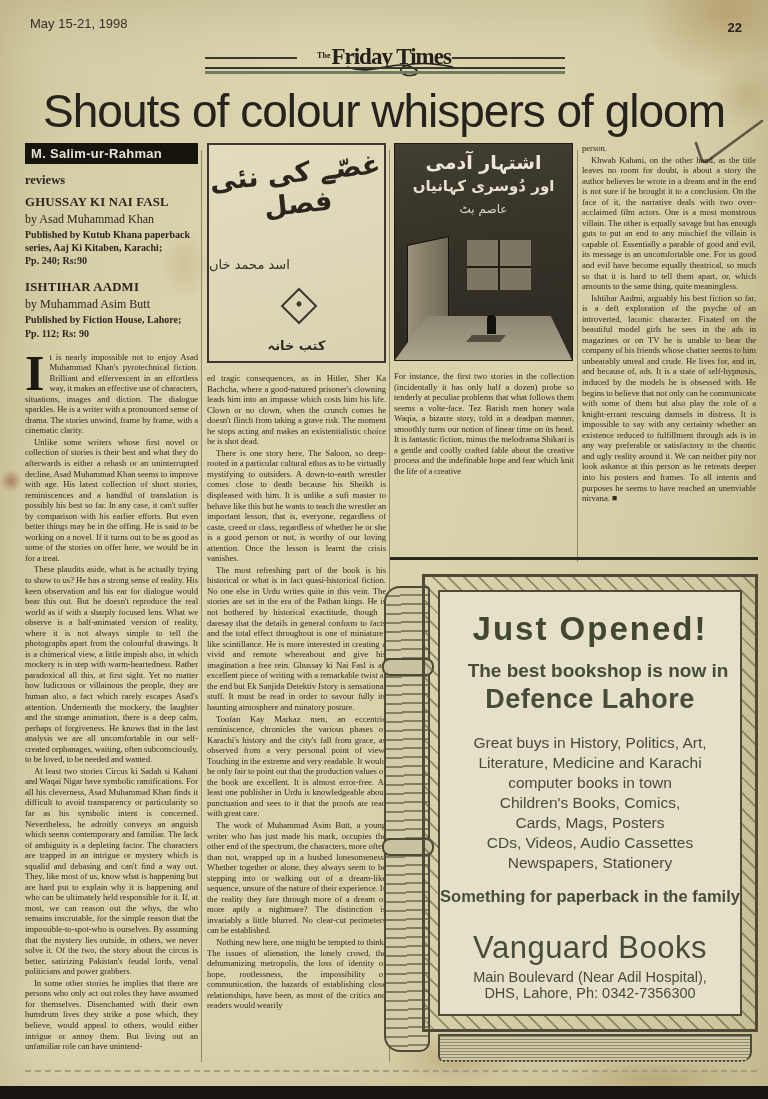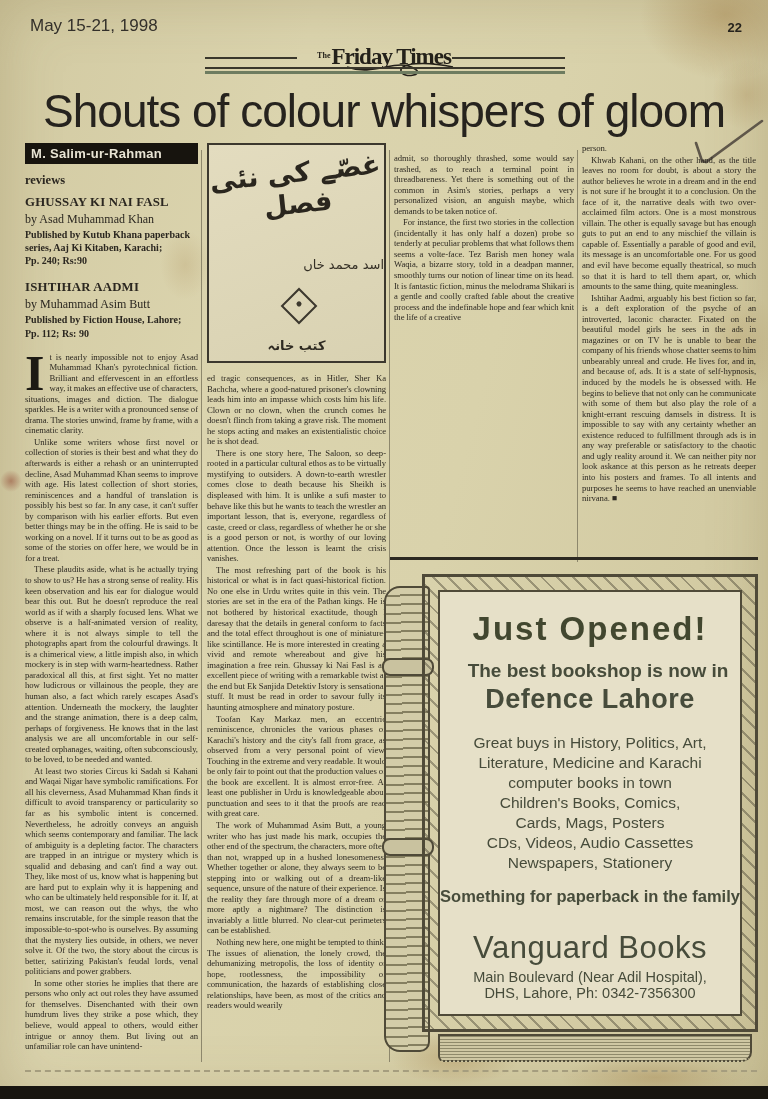--- a/index.html
+++ b/index.html
@@ -4,21 +4,21 @@
 <style>
   html,body{margin:0;padding:0;background:#6b675d;}
   .paper{
     position:relative; width:768px; height:1099px; overflow:hidden;
     background:linear-gradient(105deg,#d2caa2 0%,#dbd4ae 30%,#d9d2ab 55%,#d3cba3 80%,#cdc59c 100%);
     font-family:"Liberation Serif", serif; color:#2b2720;
     box-shadow:inset 0 0 60px rgba(120,100,50,.25);
   }
   .stain{position:absolute;border-radius:50%;pointer-events:none;}
   
-  .date{position:absolute;left:30px;top:16px;font-family:"Liberation Sans",sans-serif;font-size:17px;color:#33302a;}
+  .date{position:absolute;left:30px;top:16px;font-family:"Liberation Sans",sans-serif;font-size:13px;color:#33302a;}
   .section{position:absolute;left:0;right:0;top:18px;text-align:center;font-family:"Liberation Sans",sans-serif;font-weight:bold;font-size:17px;letter-spacing:3px;color:#1d1a15;}
   .pagenum{position:absolute;right:26px;top:20px;font-family:"Liberation Sans",sans-serif;font-weight:bold;font-size:13px;color:#26231d;}
   .masthead{position:absolute;left:0;right:0;top:44px;height:26px;text-align:center;}
   .mast-line{position:absolute;top:13px;height:2px;background:#3a372c;}
   .mast-line.l{left:205px;width:92px;} .mast-line.r{left:452px;width:113px;}
   .mast-text{display:inline-block;position:relative;font-family:"Liberation Serif",serif;font-weight:bold;font-size:23px;color:#24211a;letter-spacing:-1px;}
   .mast-the{font-size:8px;letter-spacing:0;vertical-align:6px;margin-right:1px;}
   .mast-swash{position:absolute;left:28px;top:17px;width:110px;height:16px;}
   .rule-a{position:absolute;left:205px;width:360px;top:67px;height:2px;background:#3a372c;}
   .rule-b{position:absolute;left:205px;width:360px;top:71px;height:3px;background:#6e7c60;}
@@ -36,21 +36,21 @@
   .bk-det{font-weight:bold;font-size:10px;margin-top:1px;}
   .colbody{font-size:8.7px;line-height:10.55px;text-align:justify;letter-spacing:-.05px;word-spacing:-.3px;overflow:hidden;color:#2e2a22;}
   .colbody p{margin:0 0 1px 0;text-indent:9px;}
   .colbody p:first-child{text-indent:0;}
   .b1{margin-top:13px;height:735px;} .b2{margin-top:10px;height:696px;} .b3{margin-top:10px;height:202px;} .b4{height:414px;}
   .dropcap{float:left;font-size:50px;line-height:38px;font-weight:bold;padding:2px 5px 0 0;color:#1d1a14;font-family:"Liberation Serif",serif;}
   
   .cover{position:relative;overflow:hidden;}
   .cover1{width:175px;height:216px;border:2px solid #3c382e;background:linear-gradient(160deg,#e3dcbf,#d9d2b2);}
   .cover1 .t{position:absolute;left:0;right:0;top:12px;text-align:center;font-family:"DejaVu Sans",sans-serif;font-weight:bold;font-size:27px;color:#2a261e;transform:rotate(-6deg);}
-  .cover1 .a{position:absolute;left:0;right:0;top:112px;text-align:right;font-family:"DejaVu Sans",sans-serif;font-size:13px;color:#353026;}
+  .cover1 .a{position:absolute;left:0;right:0;top:112px;text-align:left;font-family:"DejaVu Sans",sans-serif;font-size:13px;color:#353026;}
   .cover1 .logo{position:absolute;left:50%;top:148px;width:22px;height:22px;margin-left:-11px;border:2px solid #3c382e;transform:rotate(45deg);}
   .cover1 .logo i{position:absolute;left:7px;top:7px;width:5px;height:5px;background:#3c382e;border-radius:50%;}
   .cover1 .p{position:absolute;left:0;right:0;bottom:8px;text-align:center;font-family:"DejaVu Sans",sans-serif;font-weight:bold;font-size:13px;color:#2f2b22;}
   .cover2{width:177px;height:216px;border:1px solid #1f1c15;background:linear-gradient(175deg,#433e33 0%,#383329 40%,#2e2a21 100%);}
   .cover2 .t1{position:absolute;left:0;right:0;top:7px;text-align:center;font-family:"DejaVu Sans",sans-serif;font-weight:bold;font-size:19px;color:#ece7d6;}
   .cover2 .t2{position:absolute;left:0;right:0;top:33px;text-align:center;font-family:"DejaVu Sans",sans-serif;font-weight:bold;font-size:15px;color:#e6e1cf;}
   .cover2 .a{position:absolute;left:0;right:0;top:58px;text-align:center;font-family:"DejaVu Sans",sans-serif;font-size:12px;color:#ddd8c6;}
   .cover2 .door{position:absolute;left:12px;top:92px;width:40px;height:104px;background:linear-gradient(90deg,#9a927a,#6f6853);border:1px solid #17140e;transform:skewY(-12deg);transform-origin:100% 0;}
   .cover2 .window{position:absolute;left:72px;top:96px;width:64px;height:50px;background:
      linear-gradient(#201d16 0 0) 50% 0/2px 100% no-repeat,
@@ -162,22 +162,31 @@
         <p class="para">ed tragic consequences, as in Hitler, Sher Ka Bachcha, where a good-natured prisoner's clowning leads him into an impasse which costs him his life. Clown or no clown, when the crunch comes he doesn't flinch from taking a grave risk. The moment he stops acting and makes an existentialistic choice he is shot dead.</p>
         <p class="para">There is one story here, The Saloon, so deep-rooted in a particular cultural ethos as to be virtually mystifying to outsiders. A down-to-earth wrestler comes close to death because his Sheikh is displeased with him. It is unlike a sufi master to behave like this but he wants to teach the wrestler an important lesson, that is, everyone, regardless of caste, creed or class, regardless of whether he or she is a good person or not, is worthy of our loving attention. Once the lesson is learnt the crisis vanishes.</p>
         <p class="para">The most refreshing part of the book is his historical or what is in fact quasi-historical fiction. No one else in Urdu writes quite in this vein. The stories are set in the era of the Pathan kings. He is not bothered by historical exactitude, though I daresay that the details in general conform to facts and the total effect throughout is one of miniature-like scintillance. He is more interested in creating a vivid and remote whereabout and give his imagination a free rein. Ghussay ki Nai Fasl is an excellent piece of writing with a remarkable twist at the end but Ek Sanjida Detektiv Istory is sensational stuff. It must be read in order to savour fully its haunting atmosphere and minatory posture.</p>
         <p class="para">Toofan Kay Markaz men, an eccentric reminiscence, chronicles the various phases of Karachi's history and the city's fall from grace, as observed from a very personal point of view. Touching in the extreme and very readable. It would be only fair to point out that the production values of the book are excellent. It is almost error-free. At least one publisher in Urdu is knowledgeable about punctuation and sees to it that the proofs are read with great care.</p>
         <p class="para">The work of Muhammad Asim Butt, a young writer who has just made his mark, occupies the other end of the spectrum, the characters, more often than not, wrapped up in a hushed lonesomeness. Whether together or alone, they always seem to be stepping into or walking out of a dream-like sequence, unsure of the nature of their experience. Is the reality they fare through more of a dream or more aptly a nightmare? The distinction is invariably a little blurred. No clear-cut perimeters can be established.</p>
         <p class="para">Nothing new here, one might be tempted to think. The issues of alienation, the lonely crowd, the dehumanizing metropolis, the loss of identity or hope, rootlessness, the impossibility of communication, the hazards of establishing close relationships, have been, as most of the critics and readers would wearily</p>
       </div>
   </div>
 
   <div class="col c3">
+    <div class="cover cover2">
+      <div class="t1">اشتہار آدمی</div>
+      <div class="t2">اور دُوسری کہانیاں</div>
+      <div class="a">عاصم بٹ</div>
+      <div class="door"></div>
+      <div class="window"></div>
+      <div class="floor"></div>
+      <div class="shadow"></div>
+      <div class="figure"></div>
+    </div>
     <div class="colbody b3">
-        <p class="para">admit, so thoroughly thrashed, some would say trashed, as to reach a terminal point in threadbareness. Yet there is something out of the common in Asim's stories, perhaps a very personalized vision, an anguish maybe, which demands to be taken notice of.</p>
         <p class="para">For instance, the first two stories in the collection (incidentally it has only half a dozen) probe so tenderly at peculiar problems that what follows them seems a volte-face. Tez Barish men honey wala Waqia, a bizarre story, told in a deadpan manner, smoothly turns our notion of linear time on its head. It is fantastic fiction, minus the melodrama Shikari is a gentle and coolly crafted fable about the creative process and the indefinable hope and fear which knit the life of a creative</p>
       </div>
   </div>
 
   <div class="col c4">
     <div class="colbody b4">
         <p class="para">person.</p>
         <p class="para">Khwab Kahani, on the other hand, as the title leaves no room for doubt, is about a story the author believes he wrote in a dream and in the end is not sure if he brought it to a conclusion. On the face of it, the narrative deals with two over-acclaimed film actors. One is a most monstrous villain. The other is equally savage but has enough guts to put an end to any mischief the villain is capable of. Essentially a parable of good and evil, its message is an uncomfortable one. For us good and evil have become equally theatrical, so much so that it is hard to tell them apart, or, which amounts to the same thing, quite meaningless.</p>
         <p class="para">Ishtihar Aadmi, arguably his best fiction so far, is a deft exploration of the psyche of an introverted, laconic character. Fixated on the beautiful model girls he sees in the ads in magazines or on TV he is unable to bear the company of his friends whose chatter seems to him unbearably unreal and crude. He lives for, and in, and because of, ads. It is a state of self-hypnosis, induced by the models he is obsessed with. He begins to believe that not only can he communicate with some of them but also play the role of a knight-errant rescuing damsels in distress. It is impossible to say with any certainty whether an existence reduced to fulfillment through ads is in any way preferable or satisfactory to the chaotic and ugly reality around it. We can neither pity nor look askance at this person as he retreats deeper into his posters and frames. To all intents and purposes he seems to have reached an unenviable nirvana.  ■</p>
       </div>

